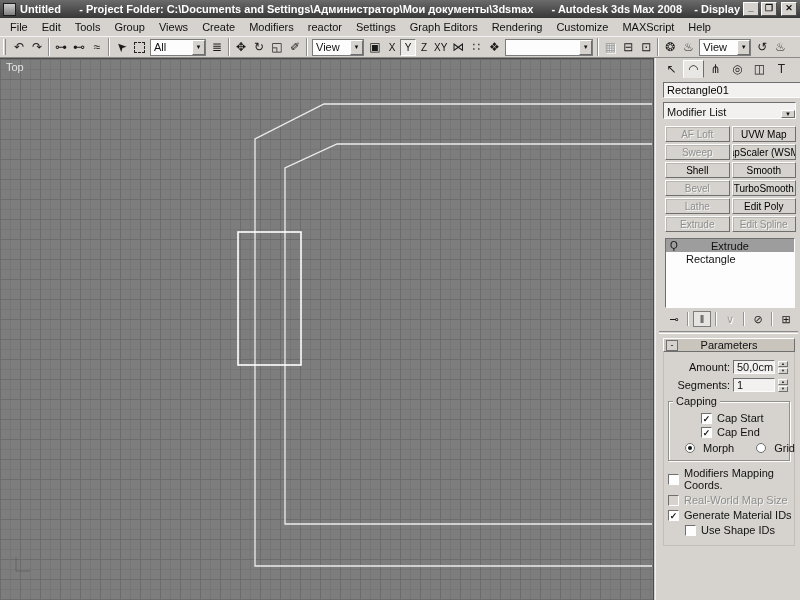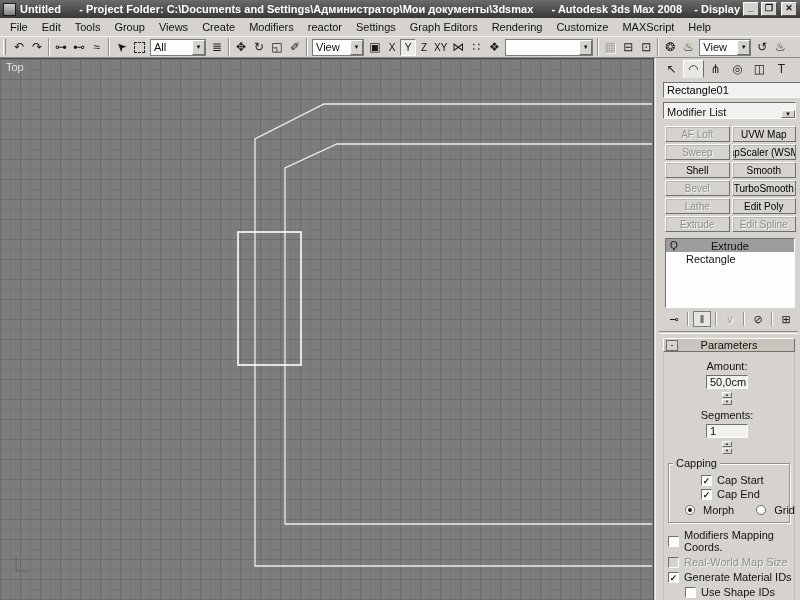--- a/index.html
+++ b/index.html
@@ -106,21 +106,21 @@
   
   #rollout { margin:2px 3px 0 4px; }
   #rollout-header { height:14px; background:#c9c5bd; border:1px solid;
     border-color:#fdfdfd #6f6f6f #6f6f6f #fdfdfd; position:relative; display:flex;
     align-items:center; }
   #collapse-btn { width:12px; height:11px; margin-left:2px; background:#d6d3ce;
     border:1px solid #6f6f6f; font-size:9px; line-height:8px; text-align:center; z-index:1; }
   #rollout-title { position:absolute; left:0; right:0; text-align:center; font-size:11px; }
   #rollout-body { border:1px solid #c2beb6; border-top:none; padding:8px 2px 6px; }
   .spin-row { display:flex; align-items:center; justify-content:flex-end; gap:3px;
-    margin:0 4px 4px 0;flex-direction:column; }
+    margin:0 4px 4px 0; }
   .spin-box { width:42px; height:14px; background:#f2f1ef; border:1px solid;
     border-color:#6f6f6f #fdfdfd #fdfdfd #6f6f6f; padding:0 3px; font-size:11px;
     display:flex; align-items:center; }
   .spinner { display:flex; flex-direction:column; gap:1px; }
   .sbtn { width:10px; height:6px; background:#d6d3ce; border:1px solid;
     border-color:#fdfdfd #6f6f6f #6f6f6f #fdfdfd; font-size:4px; line-height:4px;
     text-align:center; color:#222; }
   .group { position:relative; border:1px solid #92908a;
     box-shadow:1px 1px 0 #fdfdfd, inset 1px 1px 0 #fdfdfd; margin:9px 2px 6px;
     padding:8px 2px 5px; }

